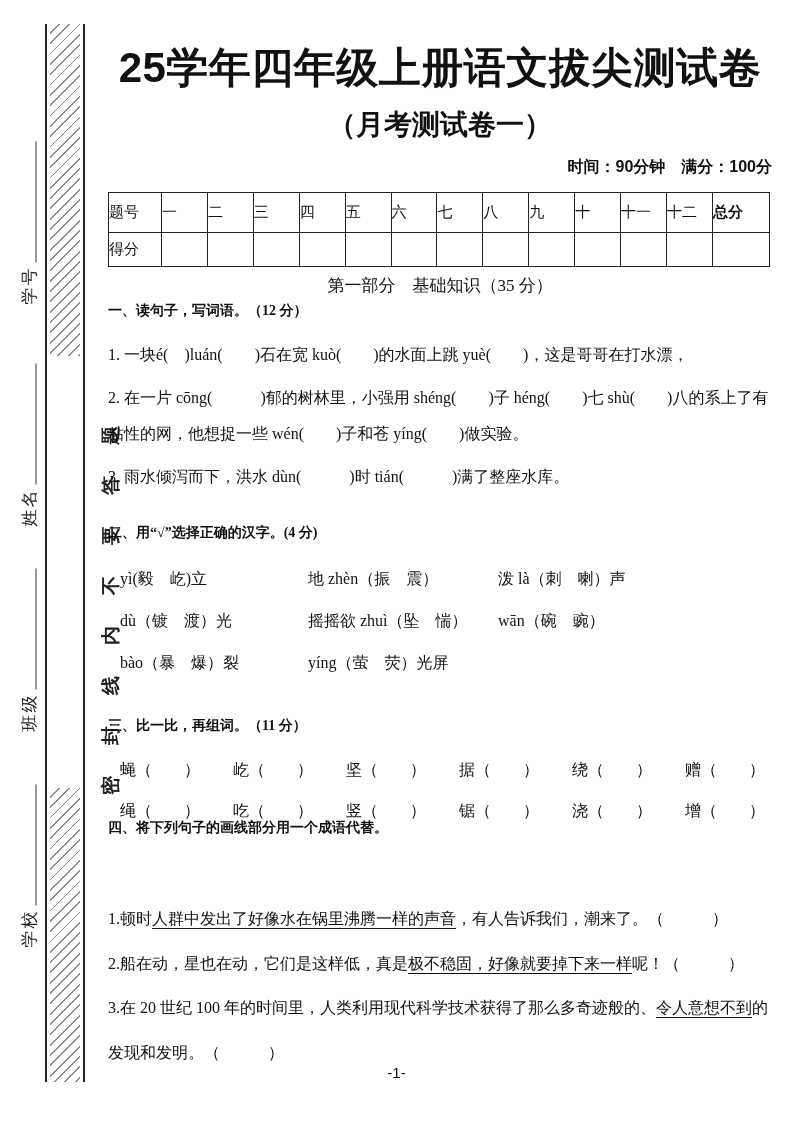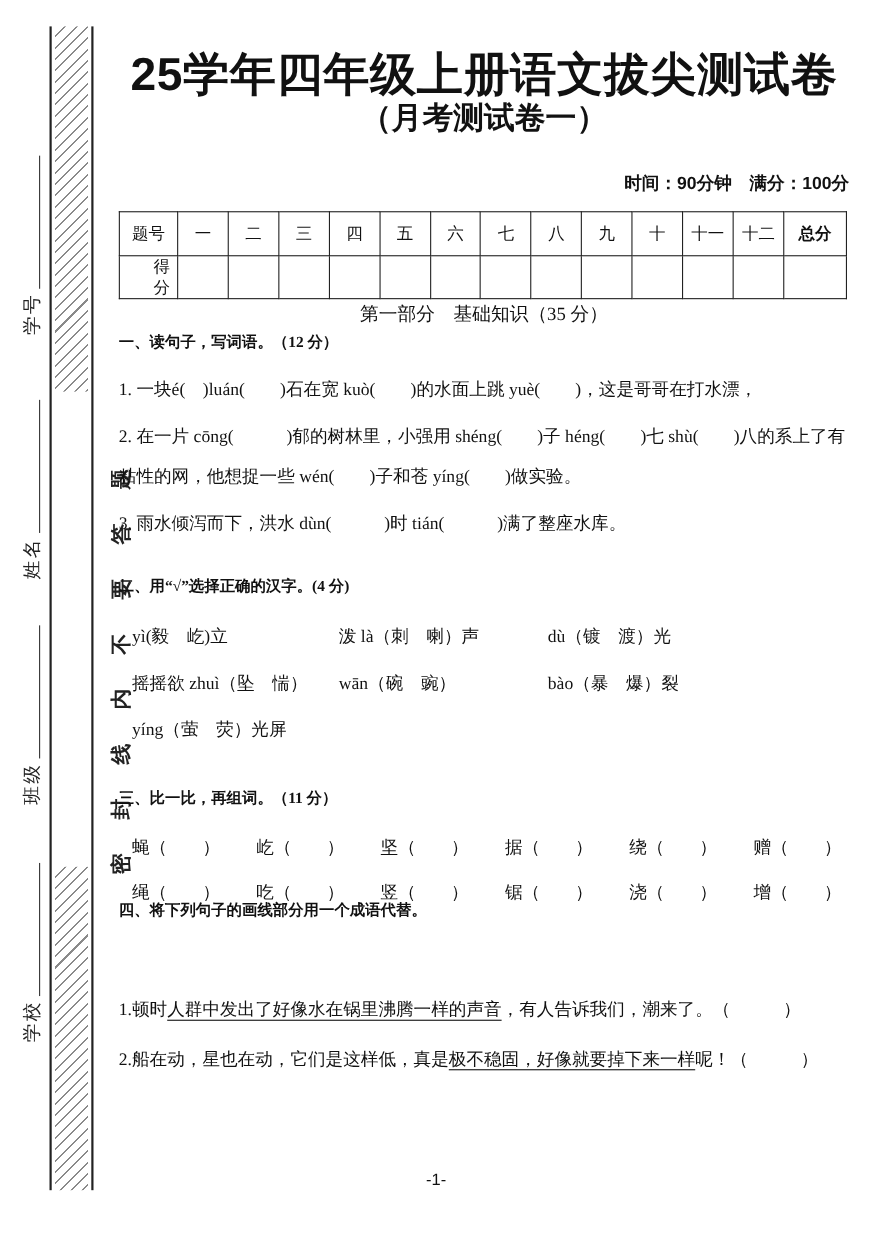--- a/index.html
+++ b/index.html
@@ -37,39 +37,39 @@
   .field.f4{left:-55px;top:852px;}
 
   
   .content{position:absolute;left:108px;top:0;width:664px;}
   .title{
     position:absolute;top:40px;width:100%;text-align:center;
     font-family:"Liberation Sans","DejaVu Sans",sans-serif;
     font-size:42px;font-weight:bold;letter-spacing:0.5px;white-space:nowrap;
   }
   .subtitle{
-    position:absolute;top:88px;width:100%;text-align:center;
+    position:absolute;top:106px;width:100%;text-align:center;
     font-family:"Liberation Sans","DejaVu Sans",sans-serif;
     font-size:28px;font-weight:bold;
   }
   .meta{
     position:absolute;top:157px;width:100%;text-align:right;
     font-family:"Liberation Sans","DejaVu Sans",sans-serif;
     font-size:16px;font-weight:600;
   }
   table.score{
     position:absolute;top:192px;left:0;width:662px;
     border-collapse:collapse;table-layout:fixed;
   }
   table.score td{
-    border:1.6px solid #222;text-align:center;font-size:15px;
+    border:1.6px solid #222;text-align:left;font-size:15px;
     padding:0;overflow:hidden;margin-left:27px;
   }
   table.score tr.hdr td{height:39px;}
-  table.score tr.scr td{height:33px;padding-left:24px;}
+  table.score tr.scr td{height:33px;}
   table.score td.wide{width:52px;}
   table.score td.last{width:56px;font-weight:bold;}
   .part-heading{
     position:absolute;top:274px;width:100%;text-align:center;
     font-size:17px;font-weight:normal;
   }
   .sec-heading{
     position:absolute;left:0;font-size:14px;font-weight:bold;white-space:nowrap;
   }
   .sh1{top:302px;} .sh2{top:524px;} .sh3{top:717px;} .sh4{top:819px;}
@@ -162,20 +162,21 @@
   <div class="sec-heading sh1">一、读句子，写词语。（12 分）</div>
   <div class="sec1-items" id="sec1-items">
       <p>1. 一块é(　)luán(　　)石在宽 kuò(　　)的水面上跳 yuè(　　)，这是哥哥在打水漂，</p>
       <p>2. 在一片 cōng(　　　)郁的树林里，小强用 shéng(　　)子 héng(　　)七 shù(　　)八的系上了有粘性的网，他想捉一些 wén(　　)子和苍 yíng(　　)做实验。</p>
       <p>3. 雨水倾泻而下，洪水 dùn(　　　)时 tián(　　　)满了整座水库。</p>
     </div>
 
   <div class="sec-heading sh2">二、用“√”选择正确的汉字。(4 分)</div>
   <div class="sec2-grid" id="sec2-grid">
       <span>yì(毅　屹)立</span>
+      <span>地 zhèn（振　震）</span>
       <span>泼 là（刺　喇）声</span>
       <span>dù（镀　渡）光</span>
       <span>摇摇欲 zhuì（坠　惴）</span>
       <span>wān（碗　豌）</span>
       <span>bào（暴　爆）裂</span>
       <span>yíng（萤　荧）光屏</span>
     </div>
 
   <div class="sec-heading sh3">三、比一比，再组词。（11 分）</div>
   <div class="sec3-rows" id="sec3-rows">
@@ -194,17 +195,18 @@
         <span>锯（　　）</span>
         <span>浇（　　）</span>
         <span>增（　　）</span>
       </div>
     </div>
 
   <div class="sec-heading sh4">四、将下列句子的画线部分用一个成语代替。</div>
   <div class="sec4-items" id="sec4-items">
       <p><span>1.顿时</span><span class="u">人群中发出了好像水在锅里沸腾一样的声音</span><span>，有人告诉我们，潮来了。（　　　）</span></p>
       <p><span>2.船在动，星也在动，它们是这样低，真是</span><span class="u">极不稳固，好像就要掉下来一样</span><span>呢！（　　　）</span></p>
+      <p><span>3.在 20 世纪 100 年的时间里，人类利用现代科学技术获得了那么多奇迹般的、</span><span class="u">令人意想不到</span><span>的发现和发明。（　　　）</span></p>
     </div>
 
 </div>
 
 <div class="footer">-1-</div>
 
 </body></html>

